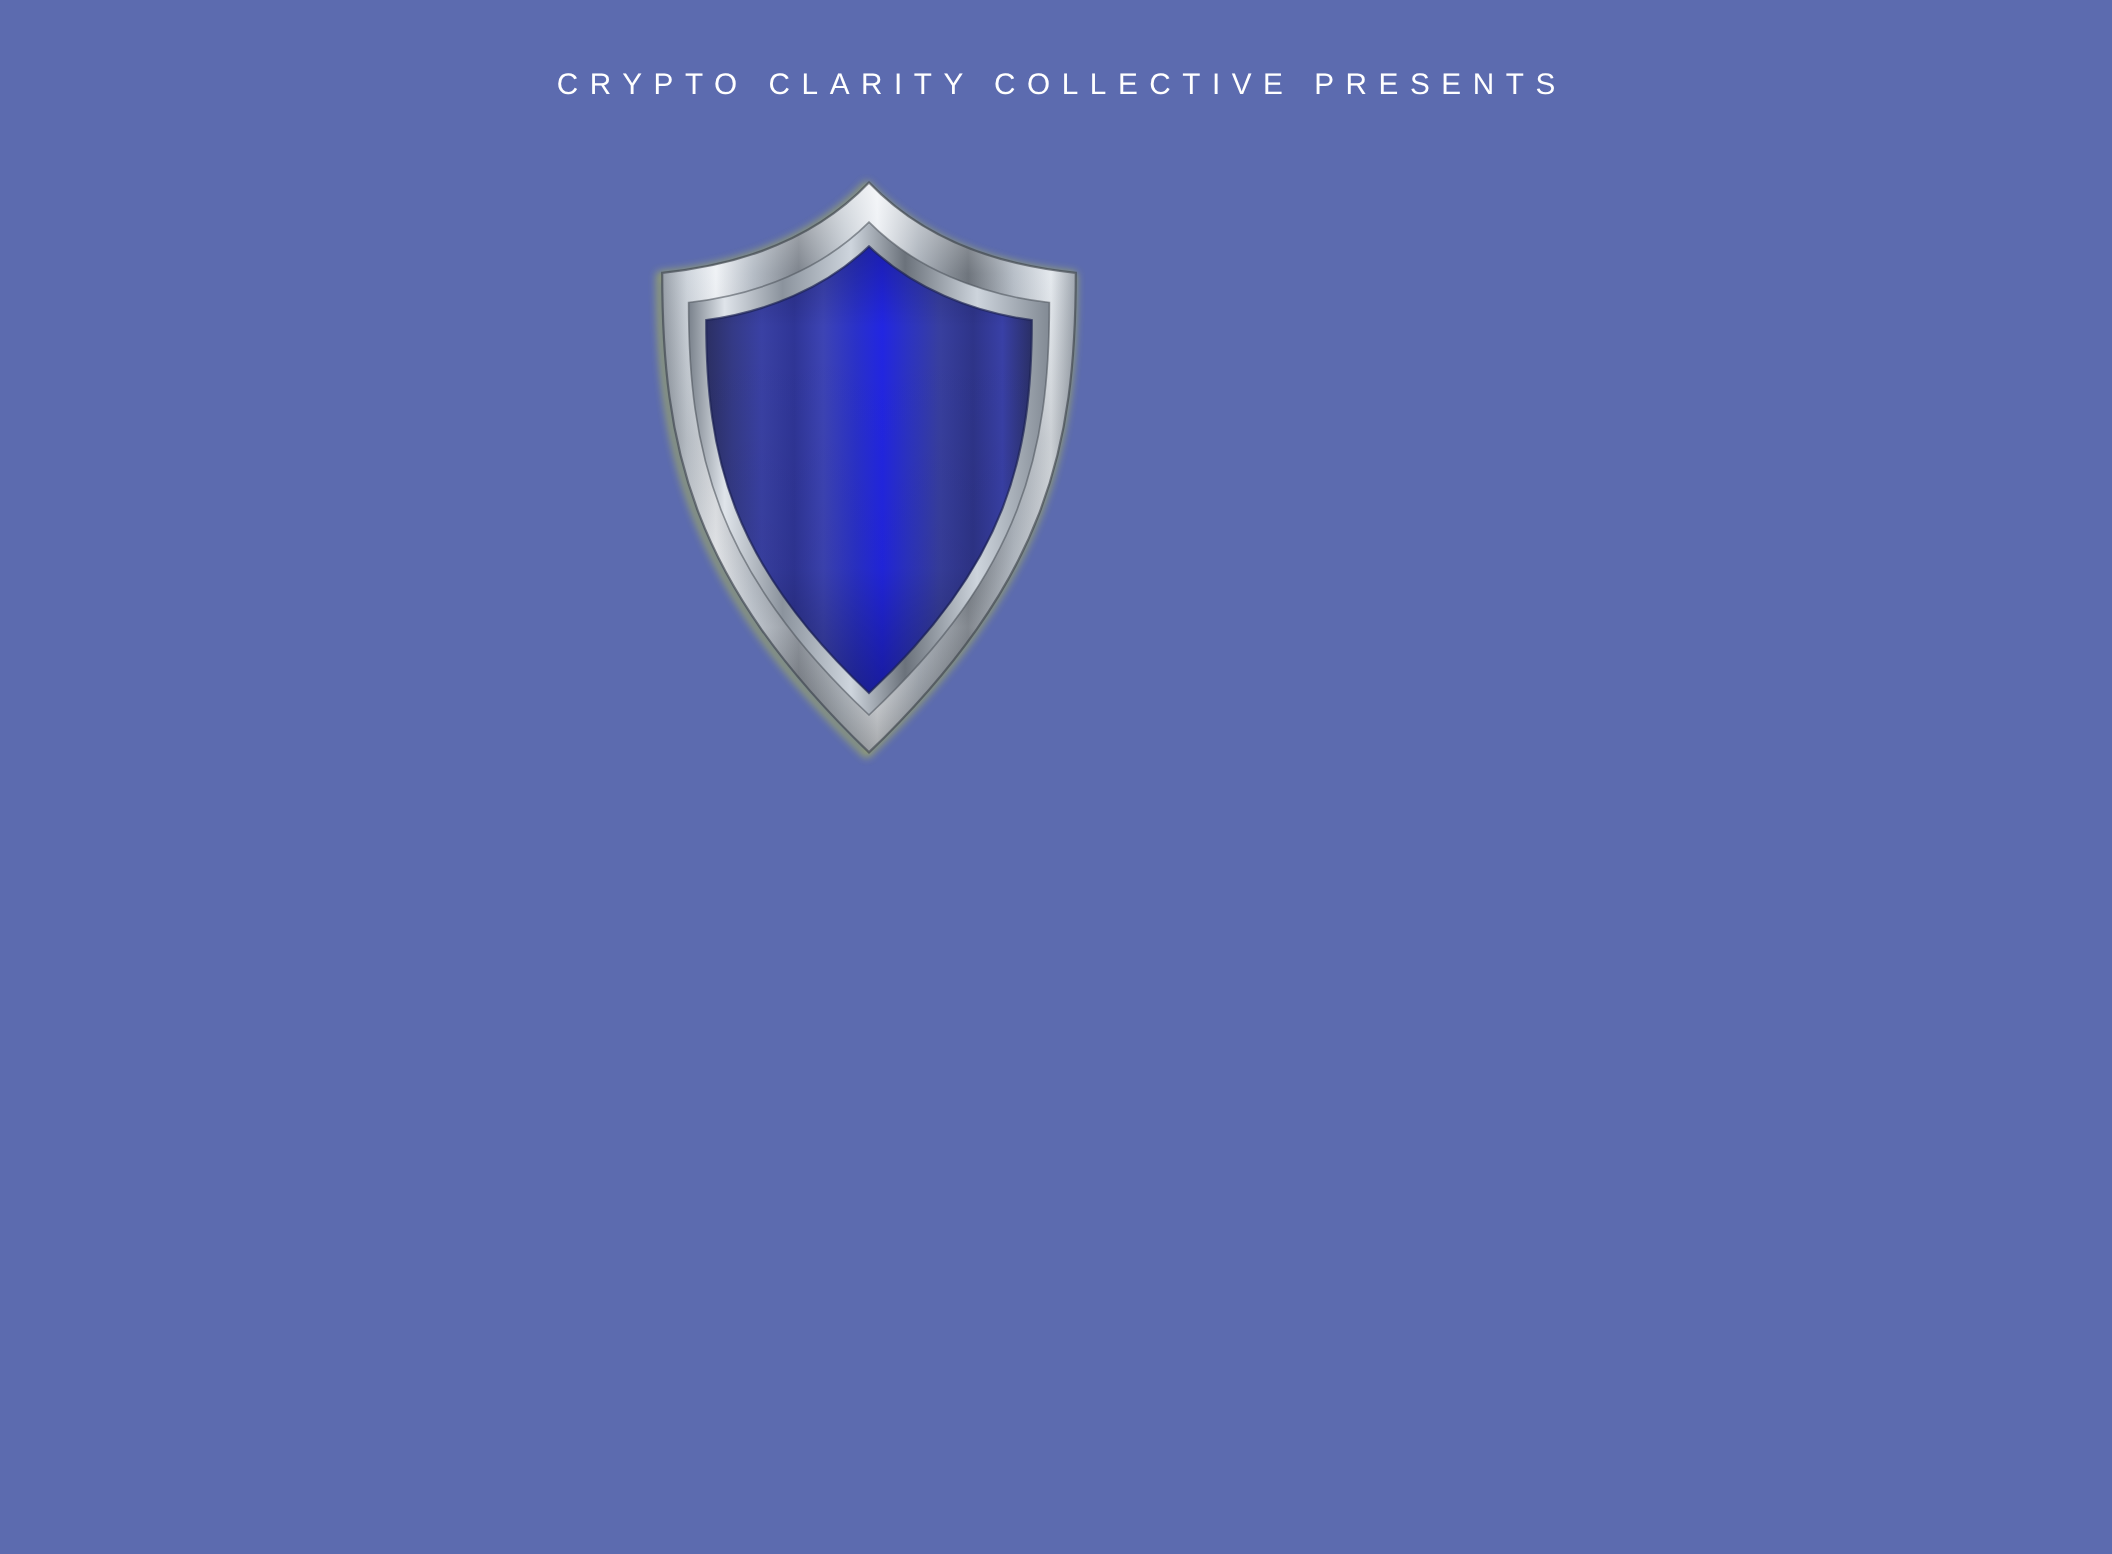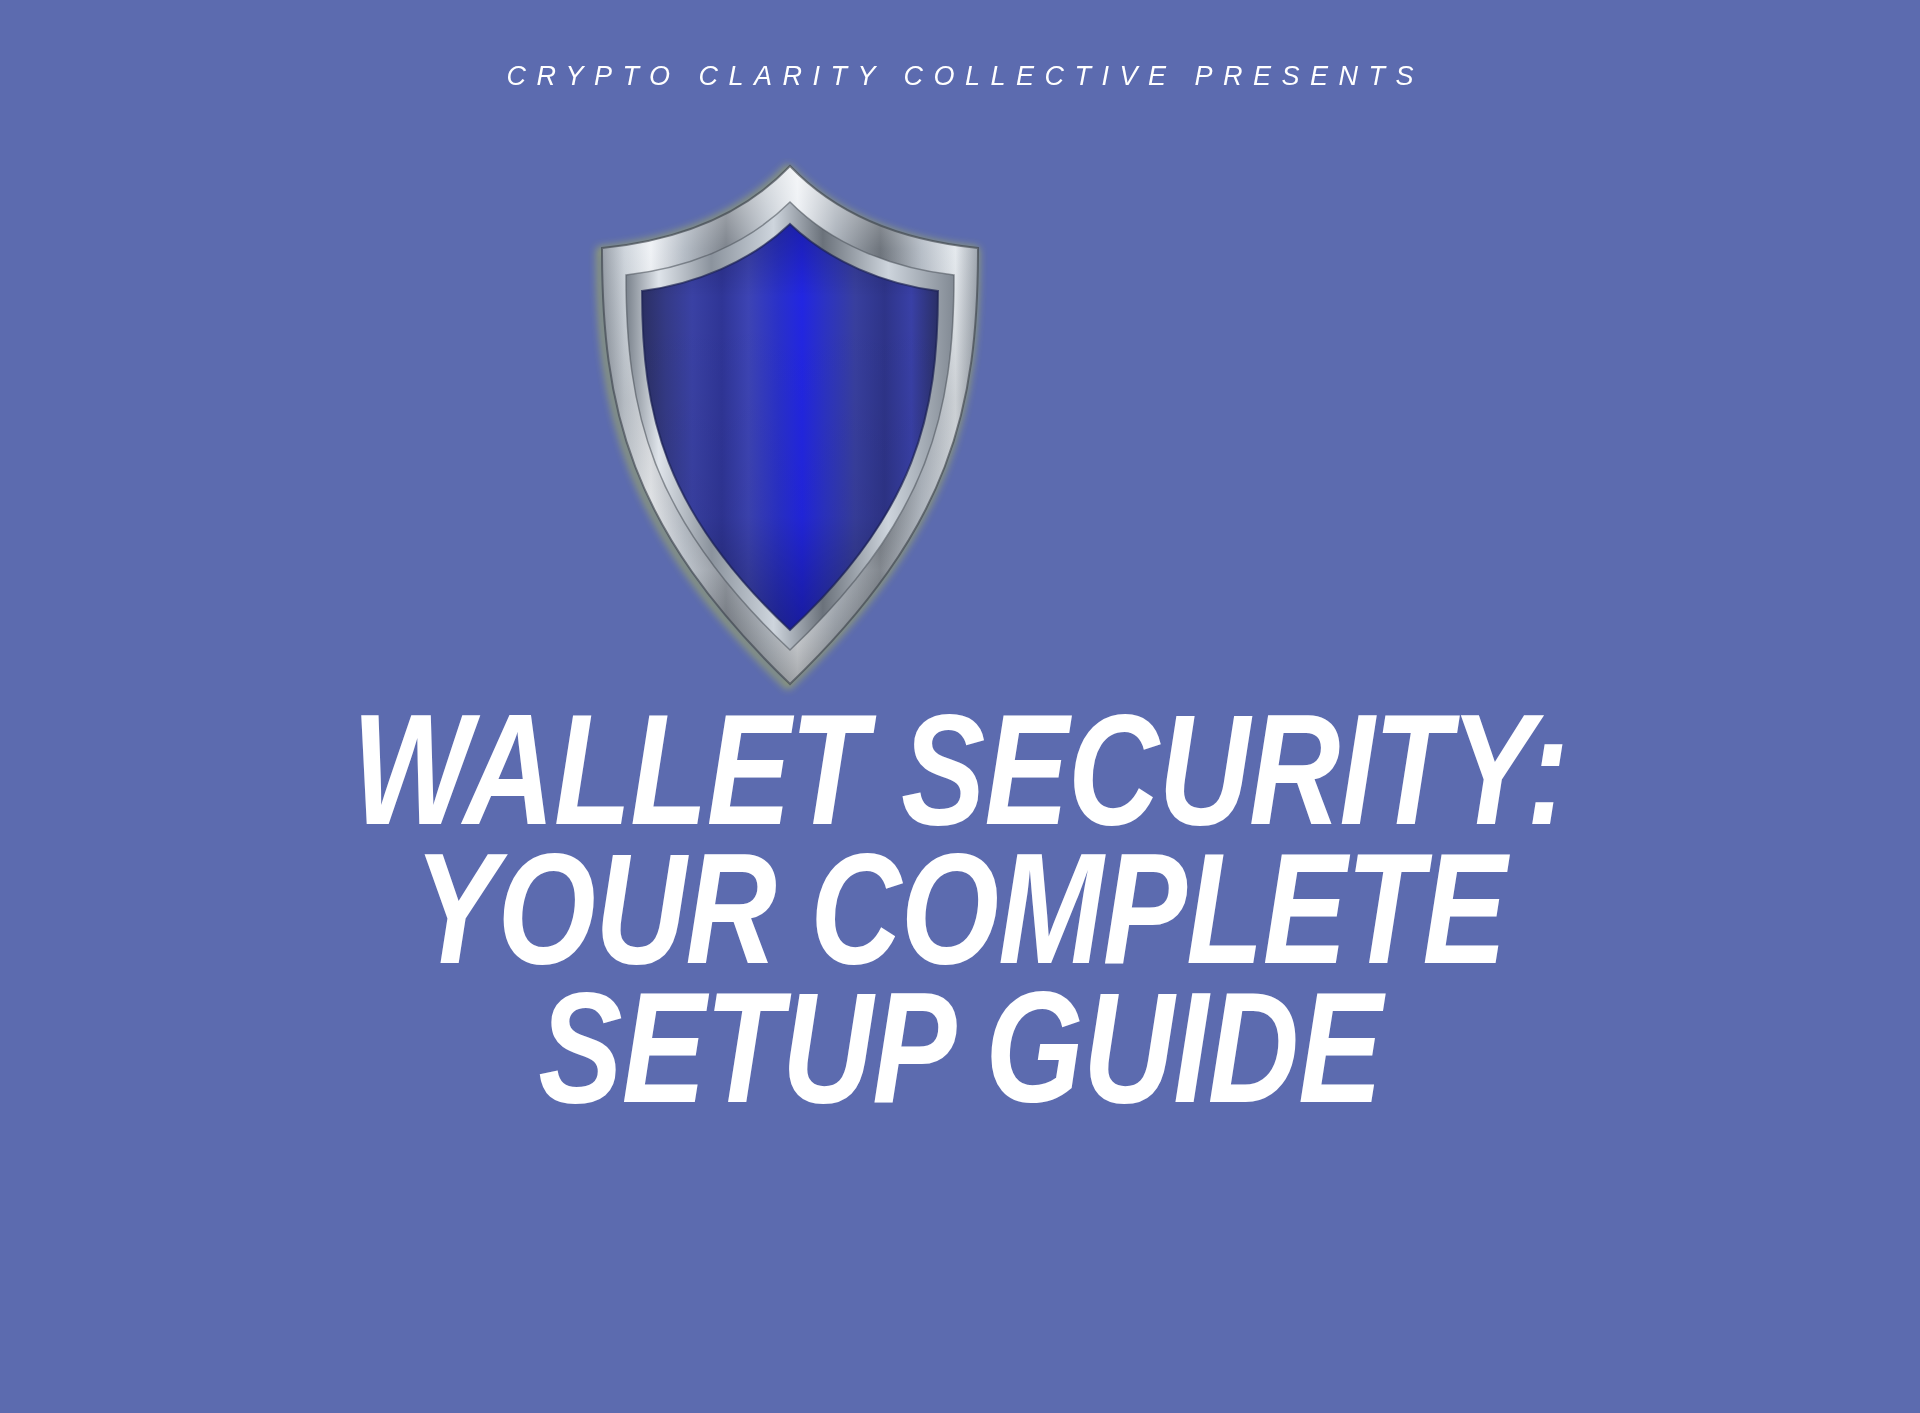--- a/index.html
+++ b/index.html
@@ -12,21 +12,20 @@
     overflow: hidden;
     font-family: "Liberation Sans", sans-serif;
   }
 
   #poster {
     position: relative;
     width: 1920px;
     height: 1413px;
     background: #5c6baf;
     overflow: hidden;
-    font-style: italic;
   }
 
   
   #eyebrow {
     position: absolute;
     top: 62px;
     left: 0;
     width: 1920px;
     text-align: center;
     color: #ffffff;
@@ -201,19 +200,14 @@
                  C 354 126, 300 104, 260 66 Z" fill="url(#faceShade)"></path>
         <path d="M260 66
                  C 220 104, 166 126, 112 133
                  C 112 256, 134 354, 260 472
                  C 386 354, 408 256, 408 133
                  C 354 126, 300 104, 260 66 Z" fill="none" stroke="#1d2254" stroke-width="2" opacity="0.7"></path>
       </g>
     </svg>
   </div>
 
-  <div id="title-block">
-    <span class="title-line l1">WALLET SECURITY:</span>
-    <span class="title-line l2">YOUR COMPLETE</span>
-    <span class="title-line l3">SETUP GUIDE</span>
-  </div>
 
 </div>
 
 </body></html>

